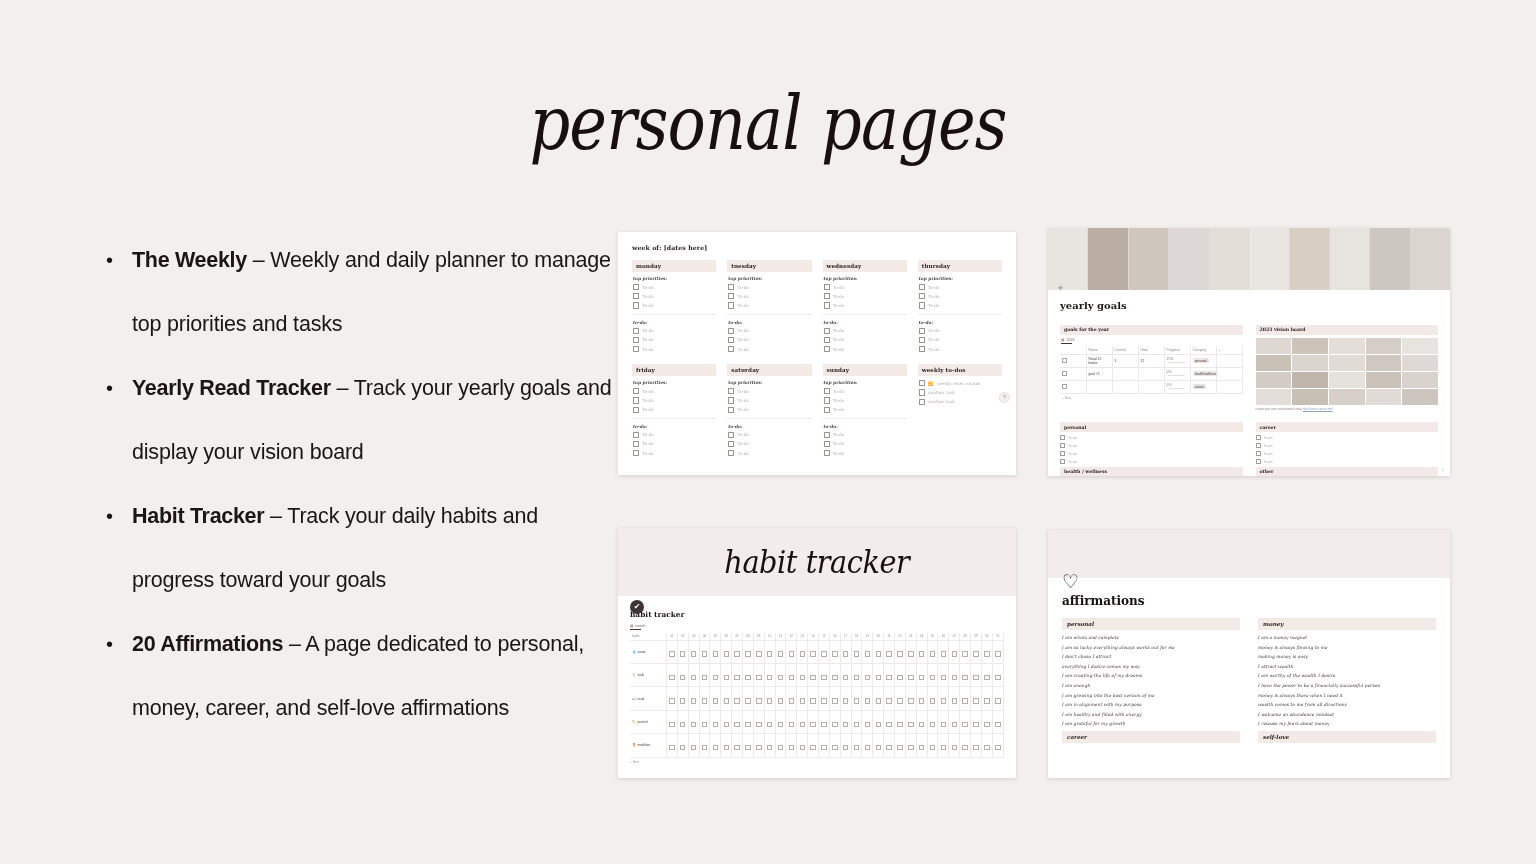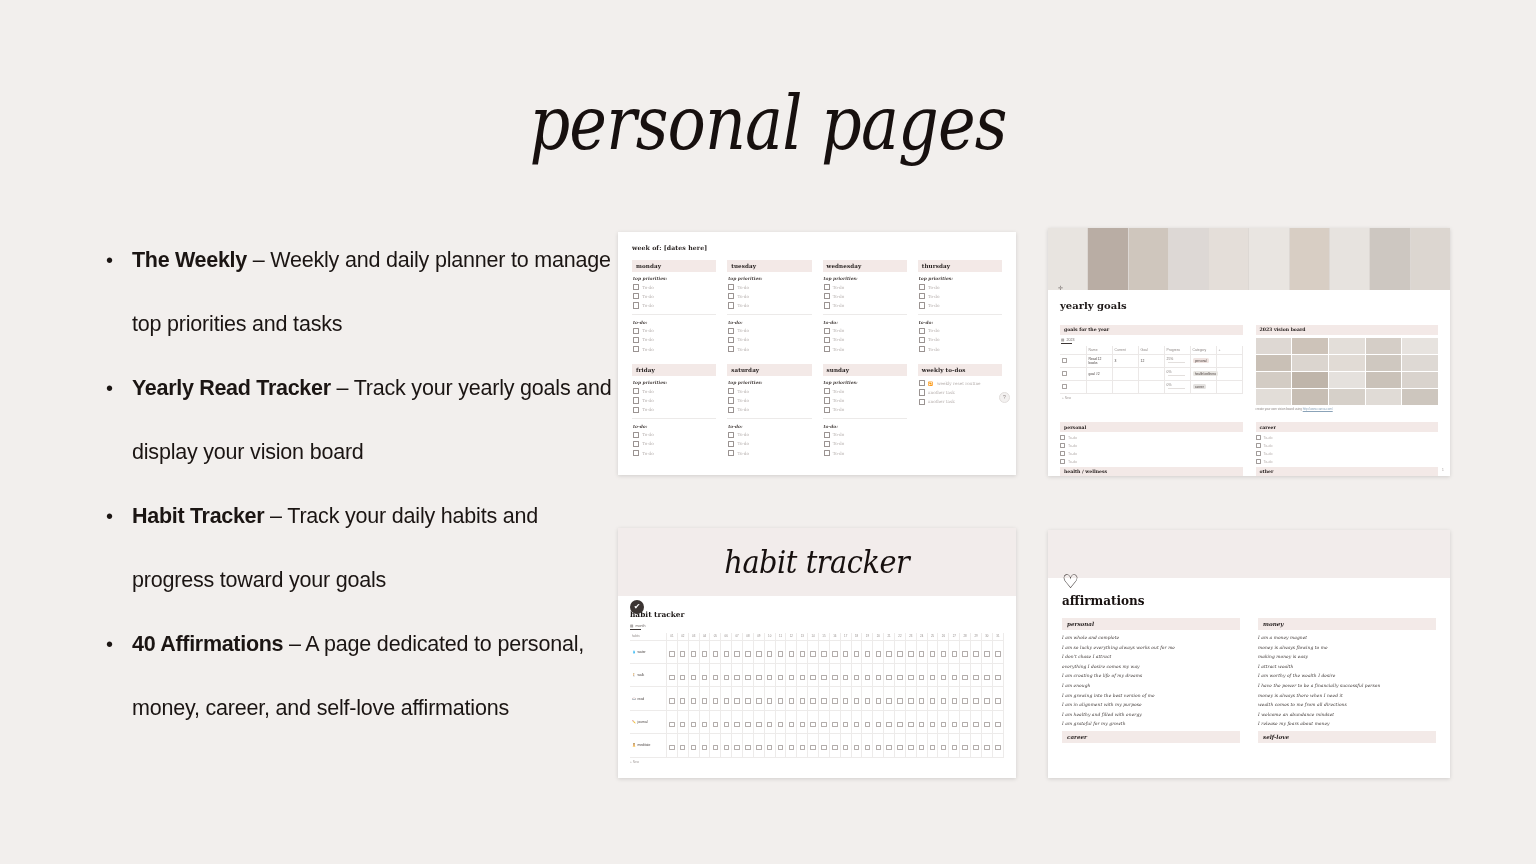--- a/index.html
+++ b/index.html
@@ -212,21 +212,21 @@
     <li class="bullet">
       <span class="dot">•</span>
       <b>Yearly Read Tracker</b><span> – </span><span>Track your yearly goals and display your vision board</span>
     </li>
     <li class="bullet">
       <span class="dot">•</span>
       <b>Habit Tracker</b><span> – </span><span>Track your daily habits and progress toward your goals</span>
     </li>
     <li class="bullet">
       <span class="dot">•</span>
-      <b>40 Affirmations</b><span> – </span><span>A page dedicated to personal, money, career, and self-love affirmations</span>
+      <b>20 Affirmations</b><span> – </span><span>A page dedicated to personal, money, career, and self-love affirmations</span>
     </li>
   </ul>
 
   <div class="card" id="card-planner">
     <div class="pl-inner">
       <div class="pl-weekof">week of: [dates here]</div>
       <div class="pl-grid" id="pl-row1">
           <div class="pl-col">
             <div class="pl-dayhdr">monday</div>
             <div class="pl-grp">

